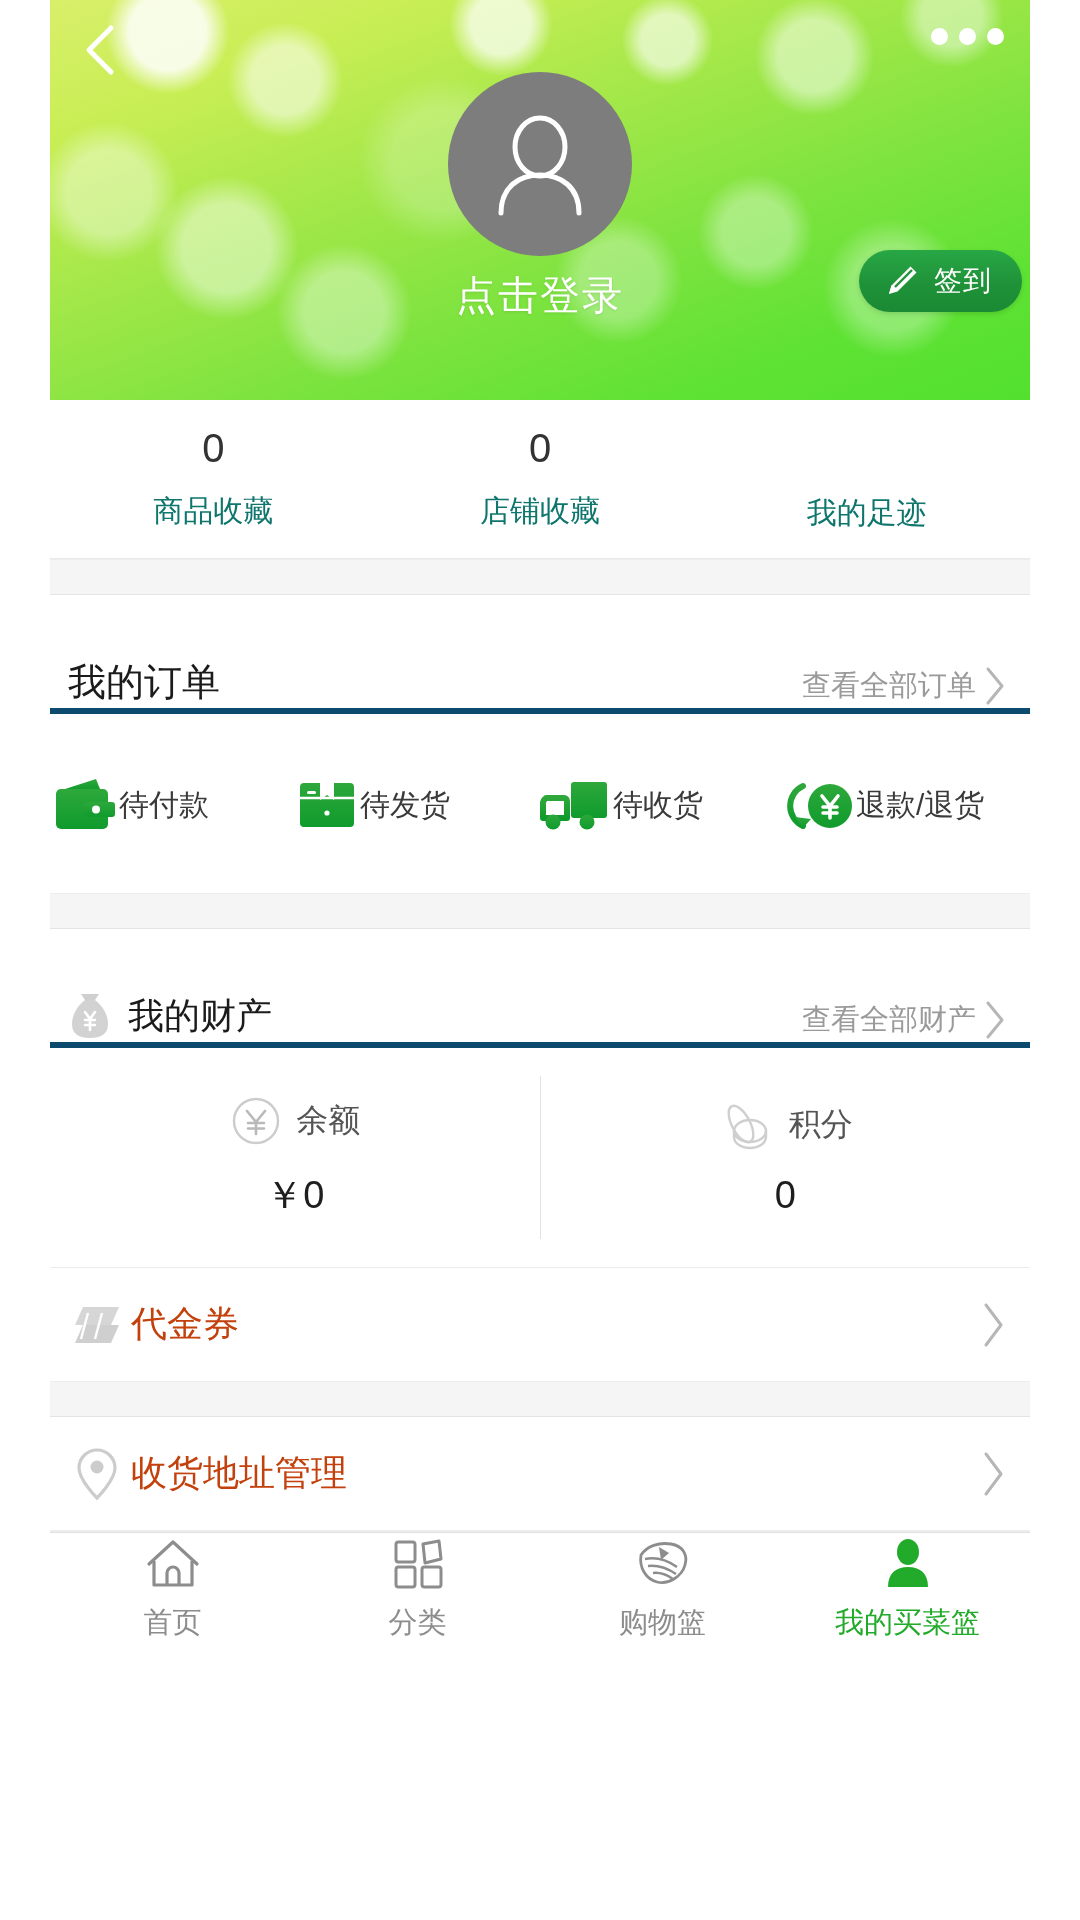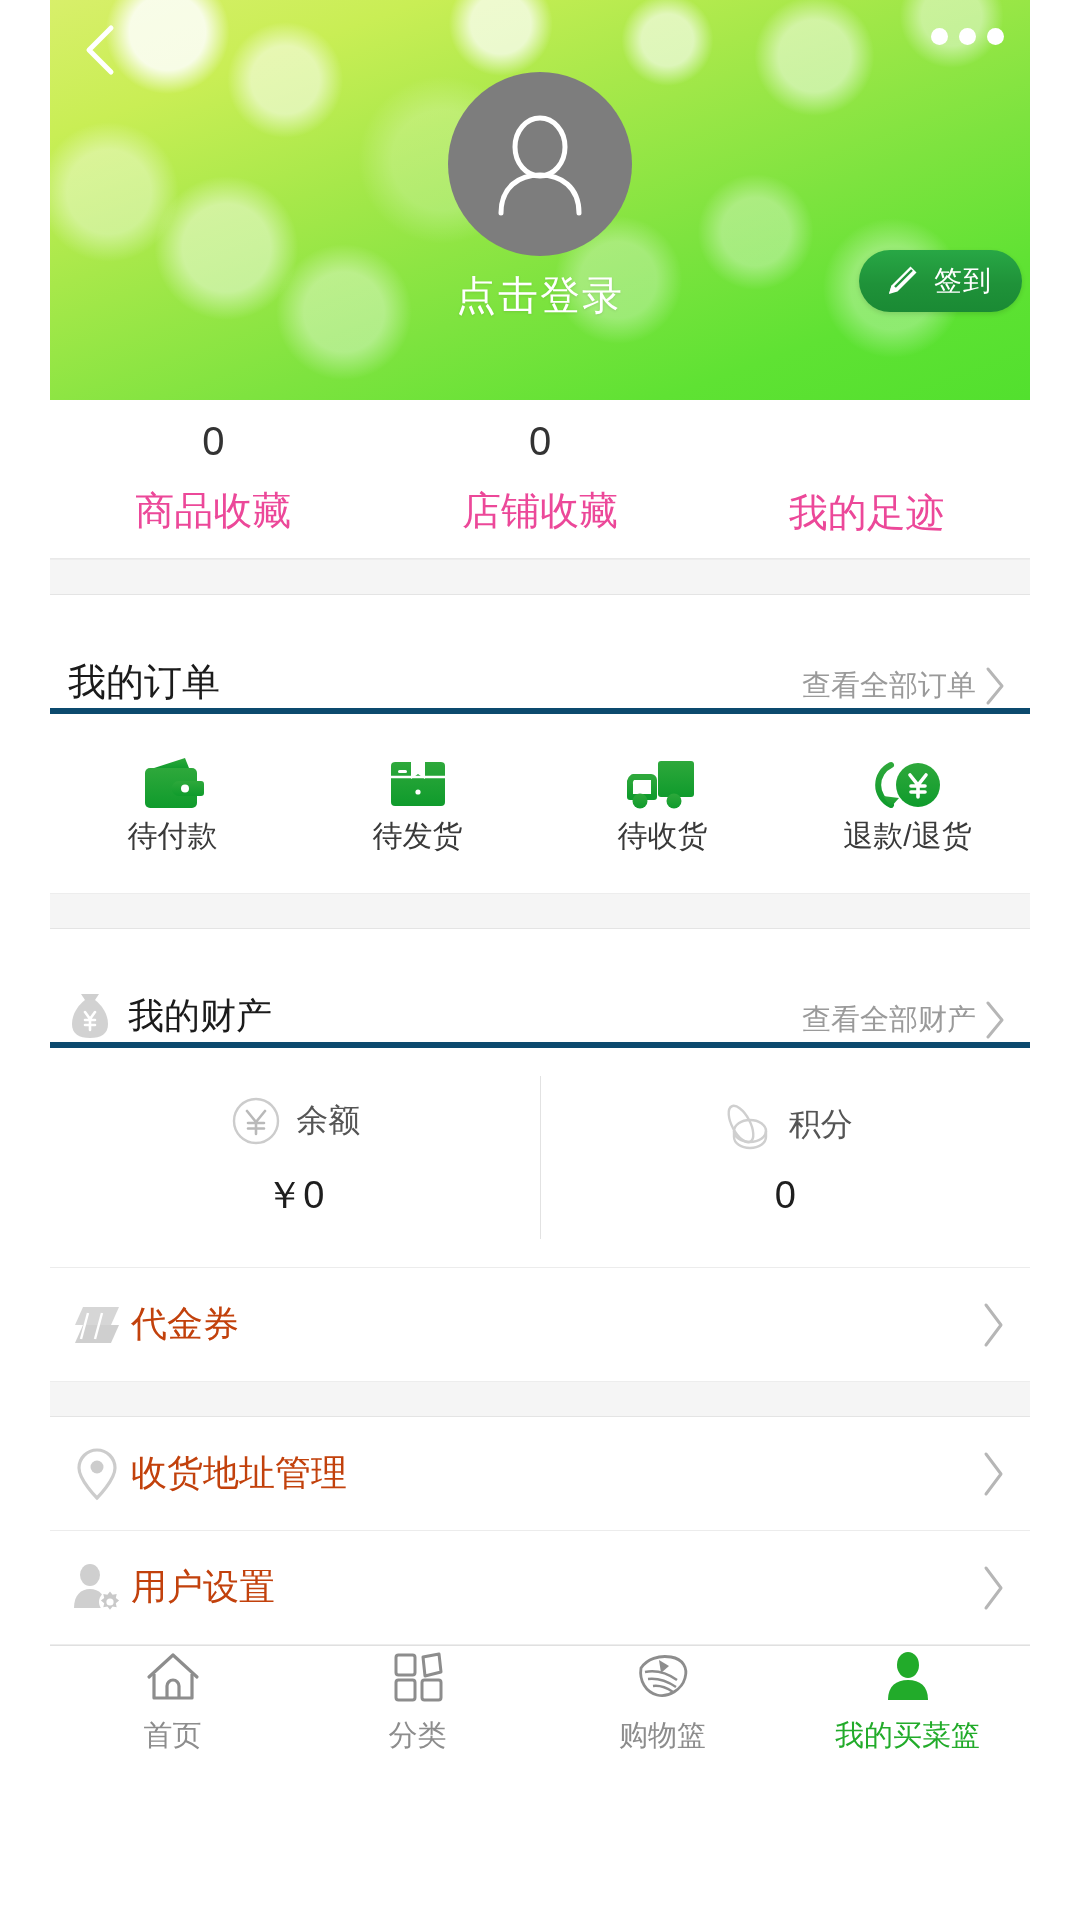--- a/index.html
+++ b/index.html
@@ -63,21 +63,21 @@
   }
   .signin-btn span{color:#fff;font-size:28px;letter-spacing:1px;}
 
   
   .stats{
     flex:0 0 158px;display:flex;align-items:center;background:#fff;
     border-bottom:1px solid #e9e9e9;
   }
   .stat{flex:1;text-align:center;cursor:pointer;}
   .stat .num{font-size:40px;color:#333;line-height:1.05;font-weight:400;}
-  .stat .lbl{font-size:39px;color:#ec4899;margin-top:22px;}
+  .stat .lbl{font-size:30px;color:#0f766e;margin-top:22px;}
   .stat.no-num{padding-top:46px;}
 
   
   .band{
     flex:0 0 34px;background:#f5f5f5;
     border-top:1px solid #ededed;border-bottom:1px solid #e4e4e4;
   }
 
   
   .sec-head{
@@ -90,21 +90,21 @@
     margin-left:auto;display:flex;align-items:center;gap:6px;
     font-size:29px;color:#9a9a9a;cursor:pointer;
   }
 
   
   .orders{
     flex:0 0 175px;display:flex;align-items:center;background:#fff;
     padding-top:4px;
   }
   .order-cell{
-    flex:1;display:flex;flex-direction:column;align-items:center;
+    flex:1;display:flex;flex-direction:row;align-items:center;
     gap:1px;cursor:pointer;
   }
   .order-cell .lbl{font-size:30px;color:#3a3a3a;}
 
   
   .assets{
     flex:0 0 219px;display:flex;align-items:stretch;background:#fff;
     border-bottom:1px solid #ececec;
   }
   .asset{
@@ -348,37 +348,20 @@
       </svg>
     </div>
     <div class="lbl">收货地址管理</div>
     <div class="chev">
       <svg width="30" height="52" viewBox="0 0 30 52">
         <path d="M8 6 L23 26 L8 46" fill="none" stroke="#b6b6b6" stroke-width="3" stroke-linecap="round" stroke-linejoin="round"></path>
       </svg>
     </div>
   </div>
 
-  <div class="row last">
-    <div class="ic">
-      <svg width="56" height="56" viewBox="0 0 56 56">
-        <ellipse cx="21" cy="15" rx="10" ry="11" fill="#cfcfcf"></ellipse>
-        <path d="M5 48 C5 35 12 29 21 29 C30 29 37 35 37 48 Z" fill="#cfcfcf"></path>
-        <circle cx="41" cy="42" r="11" fill="#ffffff"></circle>
-        <path d="M41 31.5 l2.6 3.3 l4.1 -0.9 l-0.9 4.1 l3.3 2.6 l-3.3 2.6 l0.9 4.1 l-4.1 -0.9 l-2.6 3.3 l-2.6 -3.3 l-4.1 0.9 l0.9 -4.1 l-3.3 -2.6 l3.3 -2.6 l-0.9 -4.1 l4.1 0.9 z" fill="#c9c9c9"></path>
-        <circle cx="41" cy="42" r="3.6" fill="#ffffff"></circle>
-      </svg>
-    </div>
-    <div class="lbl">用户设置</div>
-    <div class="chev">
-      <svg width="30" height="52" viewBox="0 0 30 52">
-        <path d="M8 6 L23 26 L8 46" fill="none" stroke="#b6b6b6" stroke-width="3" stroke-linecap="round" stroke-linejoin="round"></path>
-      </svg>
-    </div>
-  </div>
 
   <div class="filler"></div>
 
   <div class="tabbar">
 
     <div class="tab">
       <svg width="58" height="54" viewBox="0 0 58 54">
         <path d="M29 5 L53 27 M29 5 L5 27" fill="none" stroke="#8d8d8d" stroke-width="3.2" stroke-linecap="round"></path>
         <path d="M10 24 V48 H48 V24" fill="none" stroke="#8d8d8d" stroke-width="3.2" stroke-linejoin="round"></path>
         <path d="M23 48 V36 a6 6 0 0 1 12 0 V48" fill="none" stroke="#8d8d8d" stroke-width="3.2"></path>

